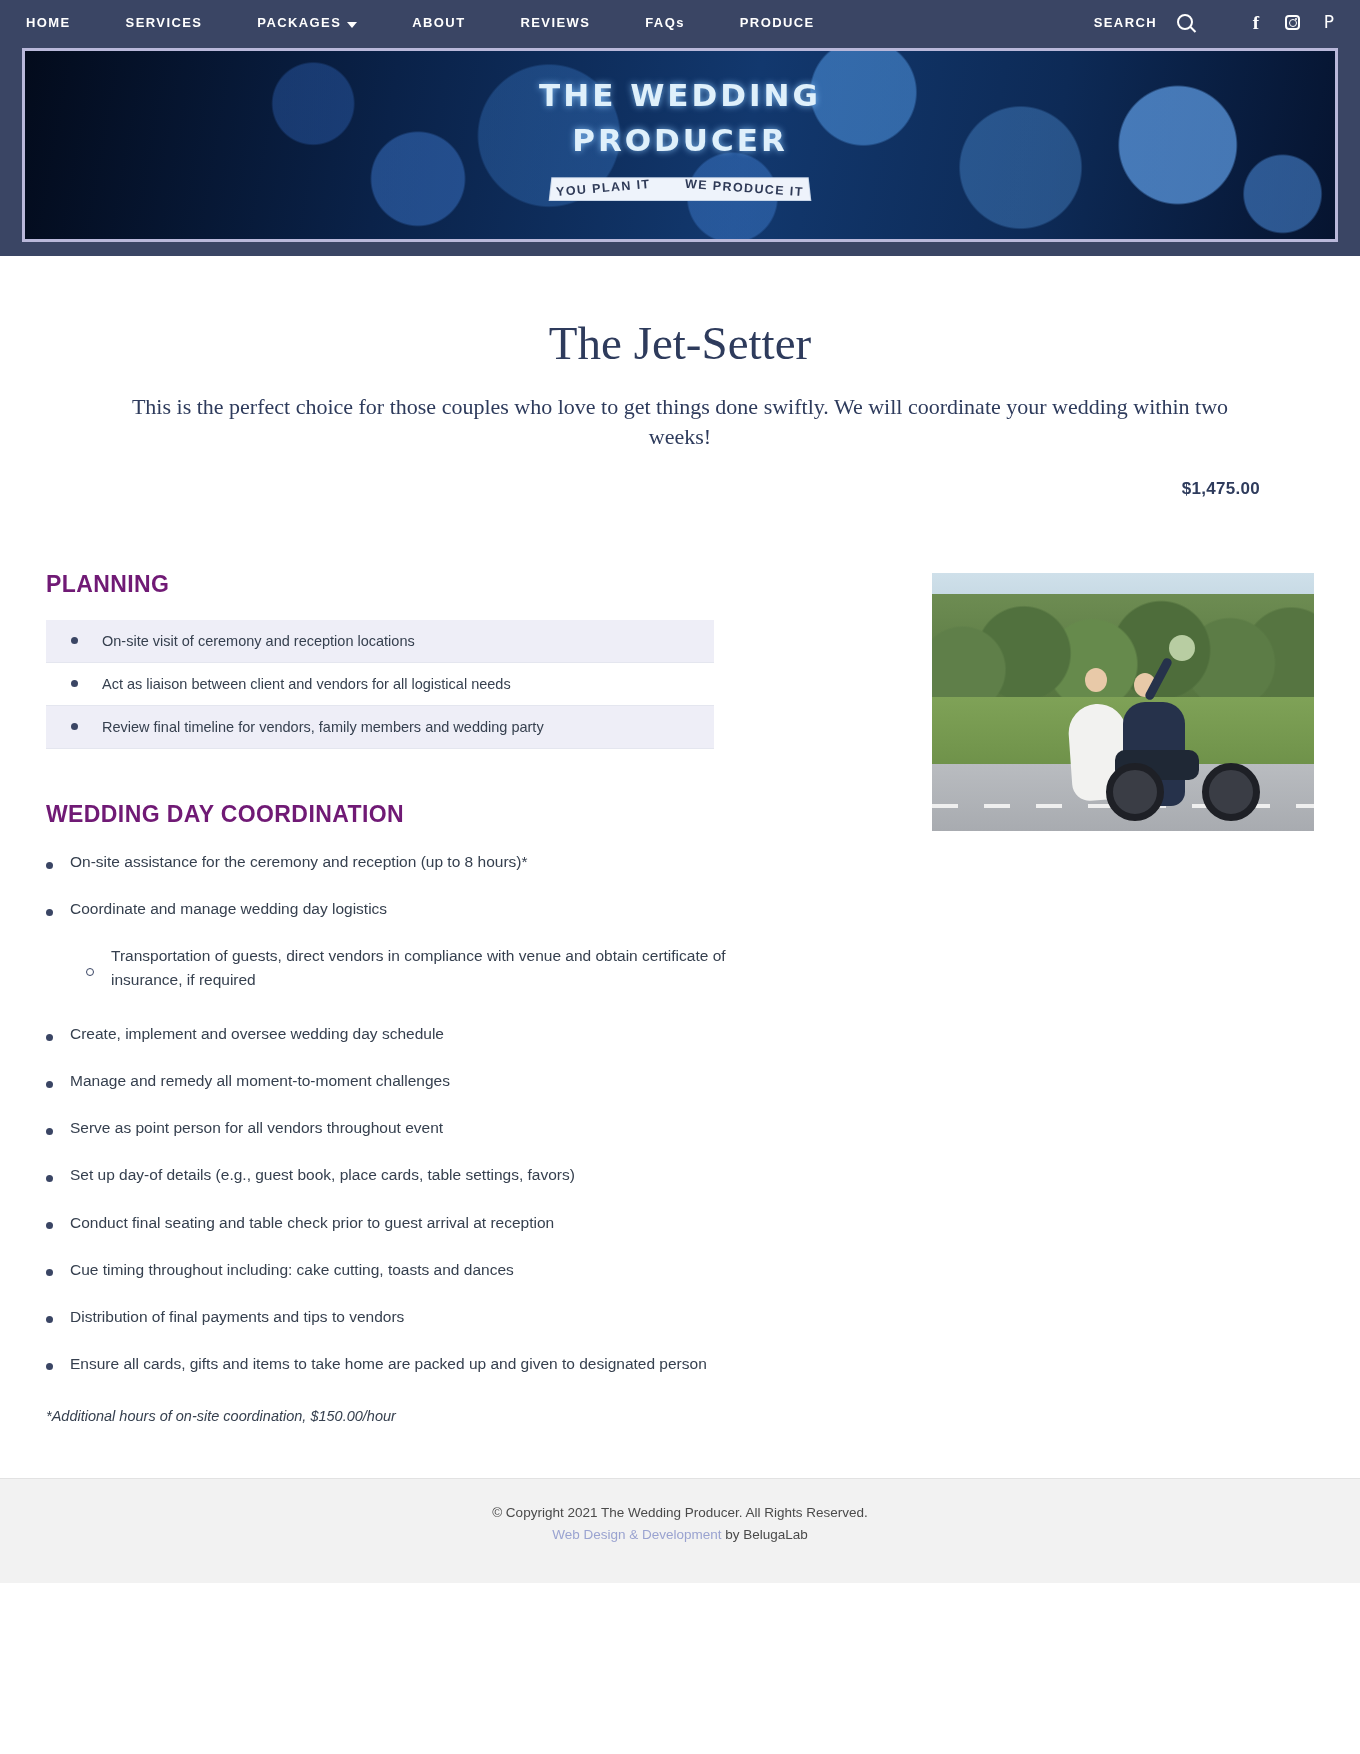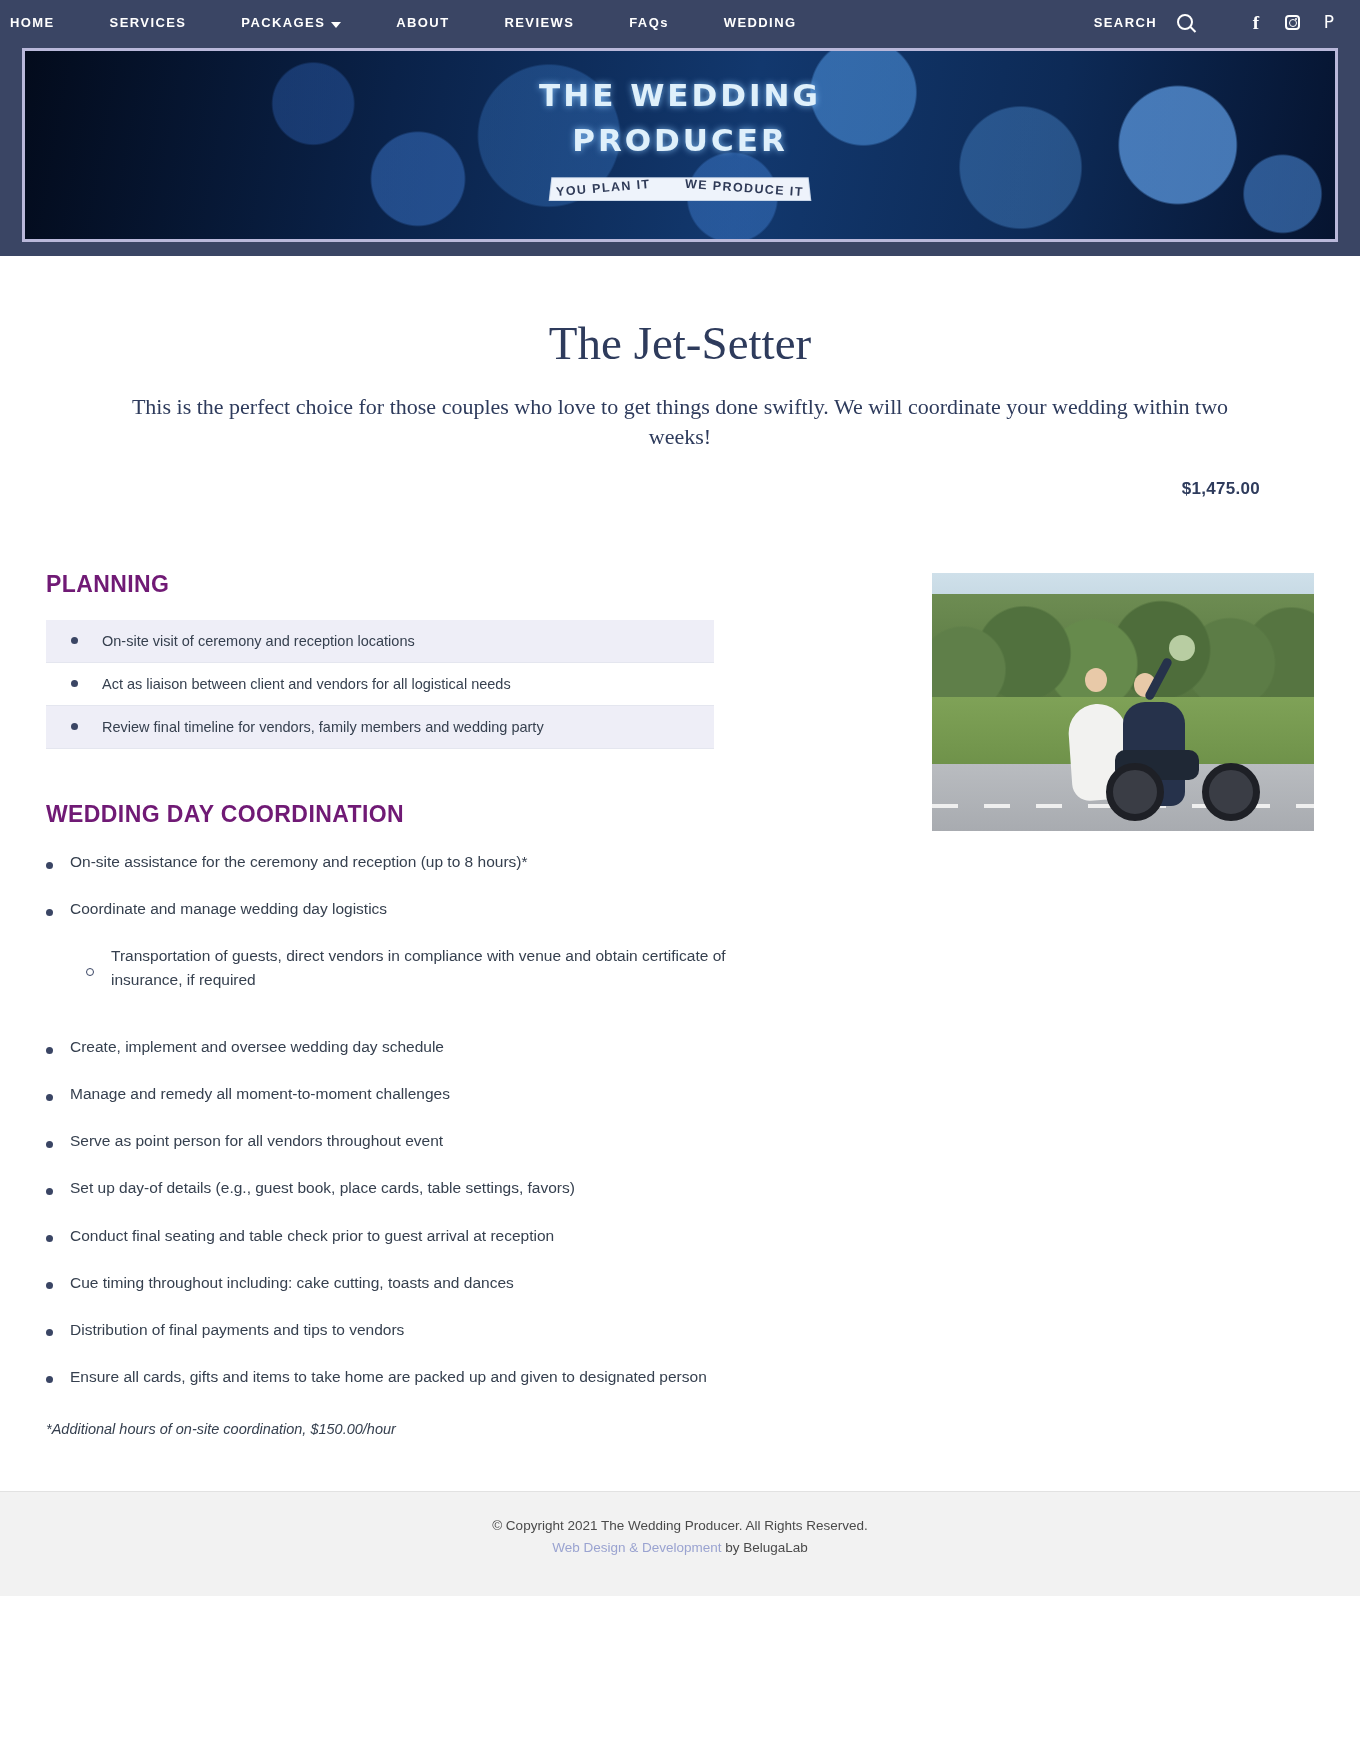--- a/index.html
+++ b/index.html
@@ -10,21 +10,21 @@
     background: #ffffff;
     font-family: "Liberation Sans", sans-serif;
   }
 
   
   .navbar {
     height: 44px;
     background: #3a4564;
     display: flex;
     align-items: center;
-    padding: 0 10px;
+    padding: 0 26px;
     position: relative;
   }
   .nav-links {
     display: flex;
     align-items: center;
     gap: 0;
     list-style: none;
     margin: 0;
     padding: 0;
   }
@@ -274,21 +274,21 @@
     font-size: 15.5px;
     line-height: 1.55;
     color: #36404f;
     margin-bottom: 23px;
     max-width: 690px;
   }
   .wdc li .dot { margin-top: 8px; flex: none; }
   .wdc li.sub {
     margin-left: 40px;
     margin-top: 21px;
-    margin-bottom: 43px;
+    margin-bottom: 30px;
   }
   .wdc li.sub .ring { margin-top: 7px; flex: none; }
   .note {
     margin-top: 32px;
     font-style: italic;
     font-size: 14.5px;
     color: #36404f;
   }
 
   
@@ -359,21 +359,21 @@
     <li><a class="nav-link" href="#">SERVICES</a></li>
     <li>
       <a class="nav-link" href="#">
           <span>PACKAGES</span>
           <span class="caret"></span>
         </a>
     </li>
     <li><a class="nav-link" href="#">ABOUT</a></li>
     <li><a class="nav-link" href="#">REVIEWS</a></li>
     <li><a class="nav-link" href="#">FAQs</a></li>
-    <li><a class="nav-link" href="#">WEDDING</a></li>
+    <li><a class="nav-link" href="#">PRODUCE</a></li>
   </ul>
   <div class="nav-right">
     <span class="search-label">SEARCH</span>
     <span class="search-icon"></span>
     <span class="social soc-f">f</span>
     <span class="ig-glyph"></span>
     <span class="social">P</span>
   </div>
 </div>
 

